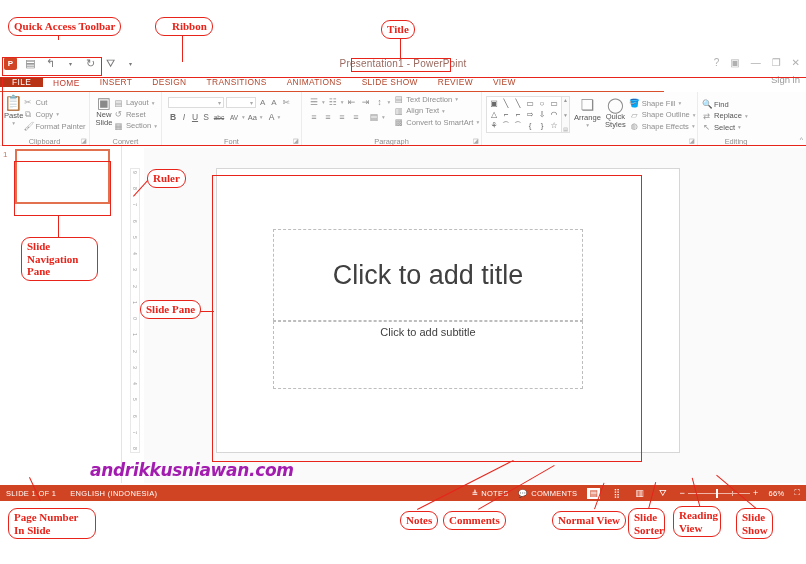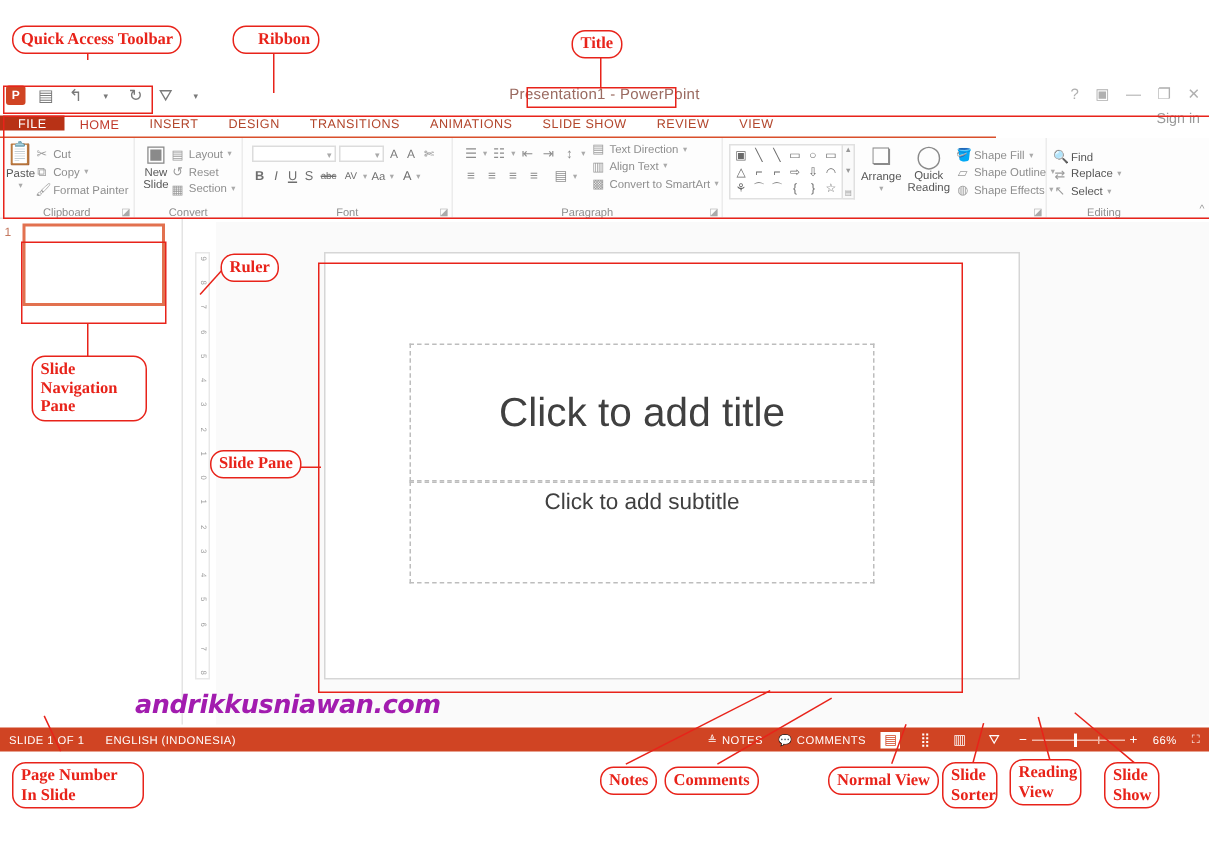--- a/index.html
+++ b/index.html
@@ -151,21 +151,21 @@
   #slidecanvas {
     position:absolute; left:216px; top:168px; width:464px; height:285px;
     background:#fff; border:1px solid #d6d6d6;
   }
   .ph {
     position:absolute; border:1px dashed #bdbdbd;
     display:flex; align-items:center; justify-content:center;
     color:#404040; background:transparent;
   }
   #phTitle { left:56px; top:60px; width:310px; height:92px; font-size:27px; font-weight:300; }
-  #phSub  { left:56px; top:152px; width:310px; height:68px; font-size:15px; align-items:flex-start; padding-top:4px; }
+  #phSub  { left:56px; top:152px; width:310px; height:68px; font-size:11px; align-items:flex-start; padding-top:4px; }
 
   
   #watermark {
     position:absolute; left:90px; top:460px;
     font-family:"DejaVu Sans", sans-serif; font-weight:bold; font-style:italic;
     font-size:17px; color:#a21caf; letter-spacing:-.3px; z-index:40;
   }
 
   
   #statusbar {
@@ -376,21 +376,21 @@
         </div>
       </div>
       <div class="bigbtn" style="width:34px">
         <span class="bigico">❏</span>
         <span>Arrange</span>
         <span class="caret">▾</span>
       </div>
       <div class="bigbtn" style="width:30px">
         <span class="bigico">◯</span>
         <span style="text-align:center;white-space:pre-line;line-height:8px">Quick
-Reading</span>
+Styles</span>
       </div>
       <div class="smallcol">
         <div class="smallrow">
           <span class="si">🪣</span>
           <span>Shape Fill</span>
           <span class="caret">▾</span>
         </div>
         <div class="smallrow">
           <span class="si">▱</span>
           <span>Shape Outline</span>

